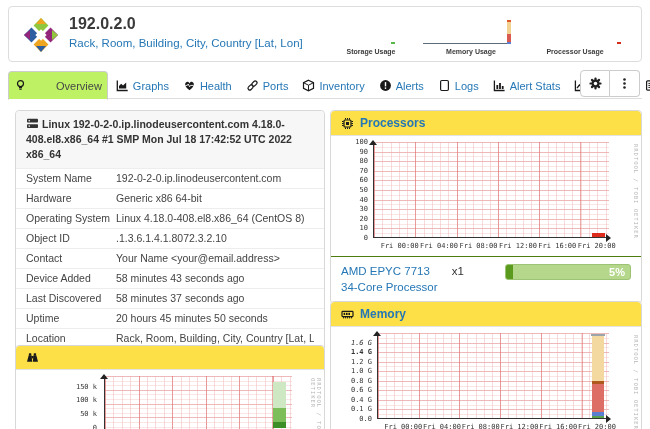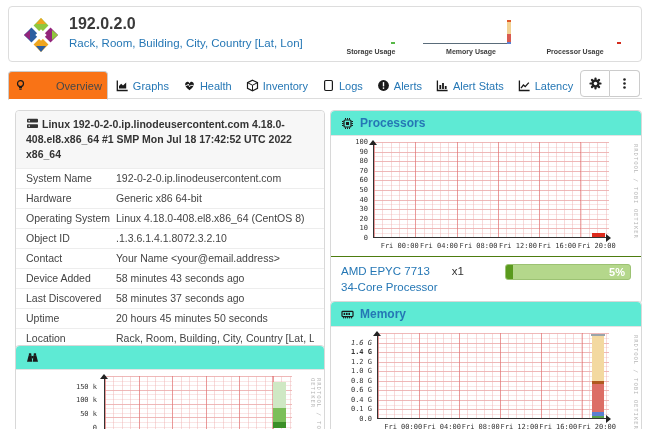--- a/index.html
+++ b/index.html
@@ -25,31 +25,31 @@
   .spike-cap { position:absolute; right:8px; bottom:22px; width:4px; height:2px; background:#e0592a; }
   .spike-red { position:absolute; right:8px; bottom:2px; width:4px; height:8px; background:#d85a50; }
   .spike-blue { position:absolute; right:8px; bottom:0; width:4px; height:2px; background:#5b7fd0; }
 
   
   .tabrow { position:absolute; left:8px; top:70px; width:634px; height:29px; border-bottom:1px solid #ddd; }
   .tabs { display:flex; align-items:flex-end; height:29px; }
   .tab { display:flex; align-items:center; gap:4px; padding:5px 5px; margin-right:2px;
     font-size:11px; color:#2577b5; cursor:pointer; border:1px solid transparent;
     border-radius:4px 4px 0 0; white-space:nowrap; height:27px; }
-  .tab.active { background:#f97316; border-color:#ccc #ccc #fff #ccc; color:#484848; margin-bottom:-1px; height:29px;gap:29px; }
+  .tab.active { background:#bef264; border-color:#ccc #ccc #fff #ccc; color:#484848; margin-bottom:-1px; height:29px;gap:29px; }
   .ti { display:inline-flex; width:13px; height:13px; flex:none; }
   .btngroup { position:absolute; right:2px; top:0px; display:flex; }
   .gbtn { width:30px; height:27px; background:#fff; border:1px solid #ccc; display:flex;
     align-items:center; justify-content:center; cursor:pointer; }
   .gbtn:first-child { border-radius:4px 0 0 4px; }
   .gbtn:last-child { border-radius:0 4px 4px 0; border-left:none; }
 
   
   .card { position:absolute; background:#fff; border:1px solid #d8d8d8; border-radius:4px; }
-  .card-h { padding:5px 10px; background:#5eead4; border-bottom:1px solid #e3e3e3;
+  .card-h { padding:5px 10px; background:#fde047; border-bottom:1px solid #e3e3e3;
     border-radius:4px 4px 0 0; font-size:12px; font-weight:bold; color:#333;
     display:flex; align-items:center; gap:6px; }
   .card-h.blue { color:#2577b5; }
 
   
   #device-card { left:15px; top:110px; width:310px; }
   .sysdescr { padding:6px 10px; font-size:10.5px; font-weight:bold; line-height:1.42;
     color:#333; background:#f7f7f7; border-radius:4px 4px 0 0; }
   .sicon { display:inline-block; vertical-align:-2px; margin-right:3px; }
   .inforow { position:relative; display:flex; border-top:1px solid #ededed; padding:3.5px 10px;
@@ -195,43 +195,54 @@
             <svg viewBox="0 0 13 13">
               <path d="M6.5 11.3C2.2 8.1 1.2 5.2 2.9 3.5c1.3-1.3 3-.7 3.6.9.6-1.6 2.3-2.2 3.6-.9 1.7 1.7.7 4.6-3.6 7.8z" fill="#1a1a1a"></path>
               <path d="M2.3 6.4h2l.9-1.4 1.4 2.8 1-1.4h3" stroke="#fff" stroke-width=".9" fill="none"></path>
             </svg>
           </span>
         <span>Health</span>
       </div>
       <div class="tab">
         <span class="ti">
             <svg viewBox="0 0 13 13">
+              <g fill="none" stroke="#1a1a1a" stroke-width="1.2" transform="rotate(-45 6.5 6.5)">
+                <rect x="0.9" y="4.7" width="5.8" height="3.6" rx="1.8"></rect>
+                <rect x="6.3" y="4.7" width="5.8" height="3.6" rx="1.8"></rect>
+              </g>
+            </svg>
+          </span>
+        <span>Ports</span>
+      </div>
+      <div class="tab">
+        <span class="ti">
+            <svg viewBox="0 0 13 13">
               <path d="M6.5 1.2 11.5 3.7v5.6L6.5 11.8 1.5 9.3V3.7z" fill="none" stroke="#1a1a1a" stroke-width="1.2"></path>
               <path d="M1.5 3.7 6.5 6.2l5-2.5M6.5 6.2v5.6" stroke="#1a1a1a" stroke-width="1" fill="none"></path>
             </svg>
           </span>
         <span>Inventory</span>
-      </div>
-      <div class="tab">
-        <span class="ti">
-            <svg viewBox="0 0 13 13">
-              <rect x="2.6" y="1.5" width="7.8" height="10" rx="1.2" fill="none" stroke="#1a1a1a" stroke-width="1.2"></rect>
-            </svg>
-          </span>
-        <span>Logs</span>
       </div>
       <div class="tab">
         <span class="ti">
             <svg viewBox="0 0 13 13">
               <circle cx="6.5" cy="6.5" r="5.4" fill="#1a1a1a"></circle>
               <rect x="5.8" y="3.1" width="1.4" height="4.3" fill="#fff"></rect>
               <rect x="5.8" y="8.4" width="1.4" height="1.5" fill="#fff"></rect>
             </svg>
           </span>
         <span>Alerts</span>
+      </div>
+      <div class="tab">
+        <span class="ti">
+            <svg viewBox="0 0 13 13">
+              <rect x="2.6" y="1.5" width="7.8" height="10" rx="1.2" fill="none" stroke="#1a1a1a" stroke-width="1.2"></rect>
+            </svg>
+          </span>
+        <span>Logs</span>
       </div>
       <div class="tab">
         <span class="ti">
             <svg viewBox="0 0 13 13">
               <path d="M1.4 1.5v10h10.2" fill="none" stroke="#1a1a1a" stroke-width="1.3"></path>
               <rect x="3.4" y="6" width="1.8" height="4" fill="#1a1a1a"></rect>
               <rect x="6.1" y="4" width="1.8" height="6" fill="#1a1a1a"></rect>
               <rect x="8.8" y="7" width="1.8" height="3" fill="#1a1a1a"></rect>
             </svg>
           </span>

